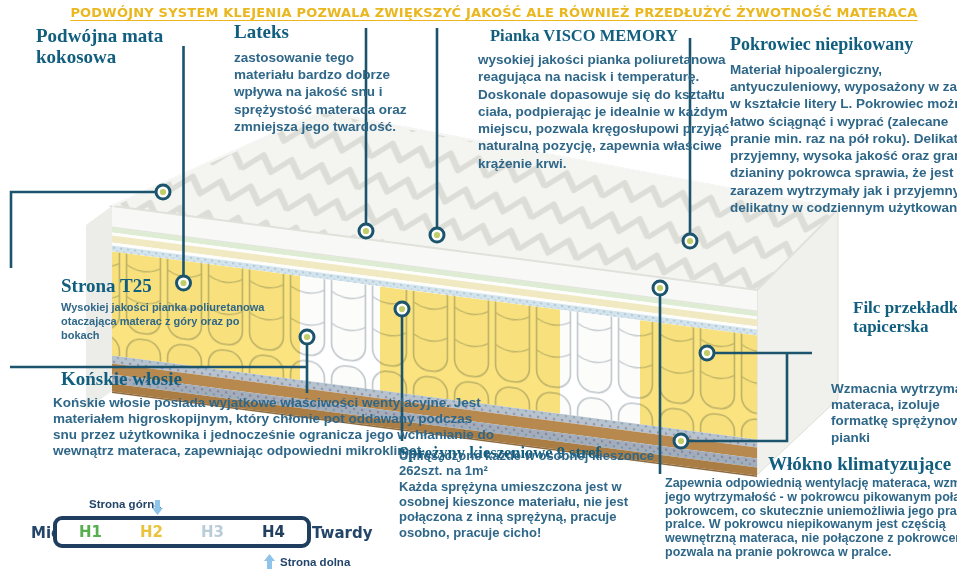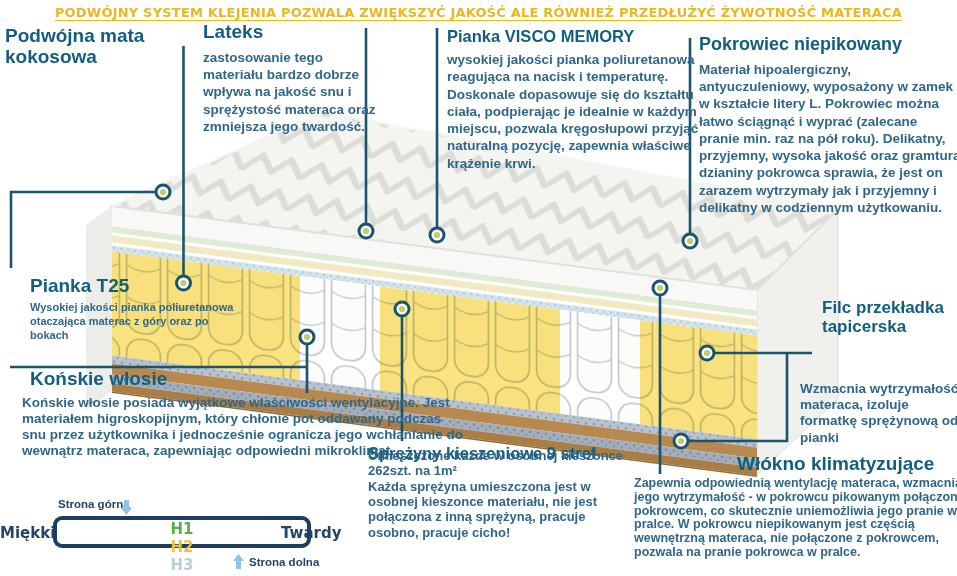--- a/index.html
+++ b/index.html
@@ -1,50 +1,50 @@
 <!DOCTYPE html>
 <html><head>
 <meta charset="utf-8">
 <style>
   html,body{margin:0;padding:0;background:#fff;}
   .stage{position:relative;width:957px;height:576px;overflow:hidden;
          font-family:"Liberation Sans",sans-serif;background:#fff;}
-  .abs{position:absolute;}
+  .abs{position:absolute;padding-left:31px;}
   svg.mattress{position:absolute;left:0;top:0;}
   .title{left:0;right:0;top:5px;text-align:center;
          font-family:"DejaVu Sans",sans-serif;font-weight:700;font-size:13px;
          color:#eab71e;text-decoration:underline;text-underline-offset:3px;letter-spacing:.2px;}
-  .h{font-family:Liberation Sans, sans-serif;font-weight:700;color:#115e7f;line-height:1.1;}
+  .h{font-family:Liberation Serif, serif;font-weight:700;color:#115e7f;line-height:1.1;}
   .b{font-weight:700;color:#2f6789;line-height:1.28;}
   .col1{left:5px;top:26px;width:182px;}
   .col2{left:203px;top:22px;width:178px;}
   .col3{left:447px;top:27px;width:254px;}
   .col4{left:699px;top:35px;width:262px;}
   .col1 .h,.col2 .h{font-size:19px;}
-  .col3 .h{font-size:16.5px;}
+  .col3 .h{font-size:16.5px;margin-left:12px;}
   .col4 .h{font-size:18px;}
   .b13{font-size:13.5px;margin-top:6px;}
   .t25h{left:30px;top:276px;width:210px;font-size:19px;}
   .t25b{left:30px;top:300px;width:210px;font-size:11px;}
   .konh{left:30px;top:369px;width:300px;font-size:19px;}
   .konb{left:22px;top:395px;width:445px;font-size:13.5px;line-height:1.18;}
   .sprh{left:368px;top:444px;width:300px;font-size:16.5px;}
   .sprb{left:368px;top:448px;width:268px;font-size:13px;line-height:1.18;}
   .filch{left:822px;top:299px;width:150px;font-size:17px;}
   .filcb{left:800px;top:381px;width:168px;font-size:13.5px;line-height:1.2;}
   .wlokh{left:737px;top:454px;width:220px;font-size:19px;}
   .wlokb{left:634px;top:477px;width:350px;font-size:12.5px;line-height:1.1;}
   .navy{color:#24456a;}
   .sg-label{left:58px;top:498px;font-size:11.5px;font-weight:700;}
   .sd-label{left:249px;top:556px;font-size:11.5px;font-weight:700;}
   .arrow-down{left:121px;top:500px;}
   .arrow-up{left:233px;top:554px;}
   .scale-box{left:53px;top:516px;width:206px;height:24px;border:4px solid #1e3d5f;
              border-radius:9px;background:#fff;display:flex;align-items:center;
-             justify-content:space-between;padding:0 22px;flex-direction:column;}
+             justify-content:space-between;padding:0 22px;}
   .hl{font-family:"DejaVu Sans",sans-serif;font-weight:700;font-size:15px;}
   .soft-label{left:0px;top:524px;width:48px;text-align:right;font-size:15px;
               font-weight:700;font-family:"DejaVu Sans",sans-serif;}
   .hard-label{left:281px;top:524px;font-size:15px;font-weight:700;
               font-family:"DejaVu Sans",sans-serif;}
 </style>
 </head>
 <body>
 
 <div class="stage">
@@ -147,21 +147,21 @@
   <div class="abs col3">
     <div class="h">Pianka VISCO MEMORY</div>
     <div class="b b13">wysokiej jakości pianka poliuretanowa reagująca na nacisk i temperaturę. Doskonale dopasowuje się do kształtu ciała, podpierając je idealnie w każdym miejscu, pozwala kręgosłupowi przyjąć naturalną pozycję, zapewnia właściwe krążenie krwi.</div>
   </div>
 
   <div class="abs col4">
     <div class="h">Pokrowiec niepikowany</div>
     <div class="b b13">Materiał hipoalergiczny, antyuczuleniowy, wyposażony w zamek w kształcie litery L. Pokrowiec można łatwo ściągnąć i wyprać (zalecane pranie min. raz na pół roku). Delikatny, przyjemny, wysoka jakość oraz gramtura dzianiny pokrowca sprawia, że jest on zarazem wytrzymały jak i przyjemny i delikatny w codziennym użytkowaniu.</div>
   </div>
 
-  <div class="abs h t25h">Pianka T25</div>
+  <div class="abs h t25h">Strona T25</div>
   <div class="abs b t25b">Wysokiej jakości pianka poliuretanowa otaczająca materac z góry oraz po bokach</div>
 
   <div class="abs h konh">Końskie włosie</div>
   <div class="abs b konb">Końskie włosie posiada wyjątkowe właściwości wentylacyjne. Jest materiałem higroskopijnym, który chłonie pot oddawany podczas snu przez użytkownika i jednocześnie ogranicza jego wchłanianie do wewnątrz materaca, zapewniając odpowiedni mikroklimat.</div>
 
   <div class="abs h sprh">Sprężyny kieszeniowe 9 stref</div>
   <div class="abs b sprb">
     <div>Umieszczone każde w osobnej kieszonce 262szt. na 1m²</div>
     <div>Każda sprężyna umieszczona jest w osobnej kieszonce materiału, nie jest połączona z inną sprężyną, pracuje osobno, pracuje cicho!</div>
   </div>

